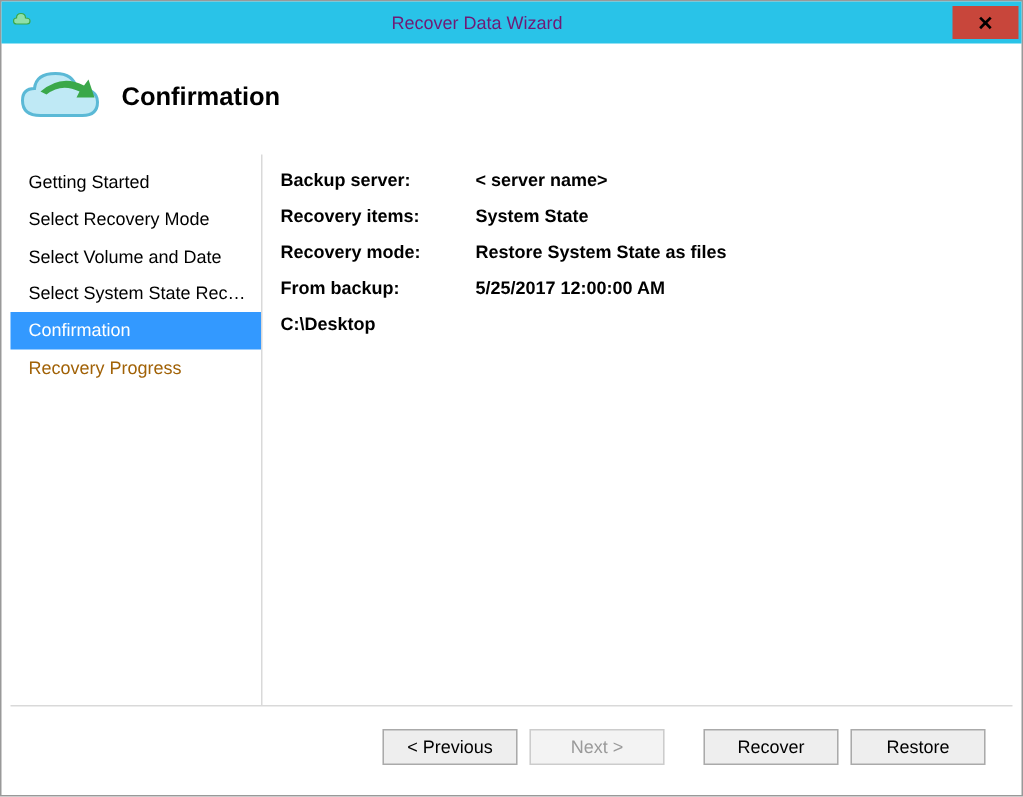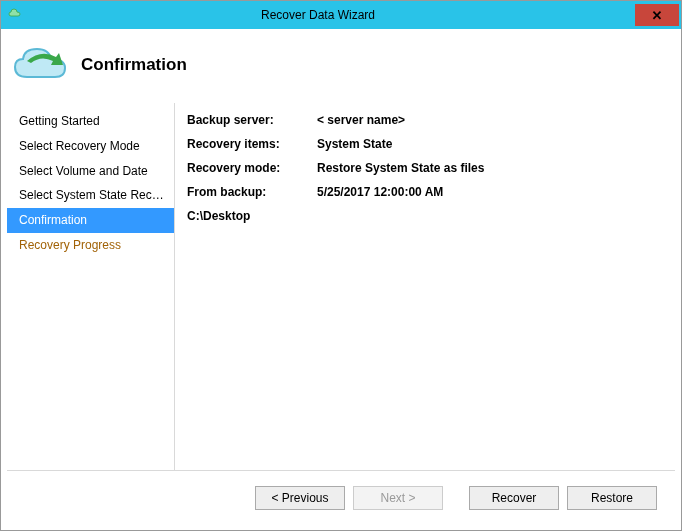--- a/index.html
+++ b/index.html
@@ -1,19 +1,19 @@
 <!DOCTYPE html>
 <html><head>
 <meta charset="utf-8">
 <style>
   * { box-sizing: border-box; }
   html, body { margin: 0; padding: 0; font-family: "Segoe UI", Tahoma, sans-serif; }
   .outer { width: 682px; height: 531px; background: #fff; border: 1px solid #999; position: relative; }
   .titlebar { height: 28px; background: #29c3e8; display: flex; align-items: center; position: relative; }
-  .titlebar-title { flex: 1; text-align: center; font-size: 12px; color: #000000; }
+  .titlebar-title { flex: 1; text-align: center; font-size: 12px; color: #701a75; }
   .title-icon { position: absolute; left: 6px; top: 5px; width: 16px; height: 16px; }
   .close-btn { width: 44px; height: 22px; background: #c8463b; display: flex; align-items: center; justify-content: center; margin-right: 2px; margin-top: 0; }
   .close-btn span { color: #000; font-size: 13px; font-weight: bold; line-height: 1; }
   
   .body { height: calc(100% - 28px); display: flex; flex-direction: column; padding: 6px; }
   .inner { flex: 1; display: flex; flex-direction: column; background: #fff; }
   
   .header { display: flex; align-items: center; padding: 10px 10px 18px 4px; }
   .cloud-icon { width: 62px; height: 40px; margin-right: 8px; }
   .header-title { font-size: 17px; font-weight: 600; color: #000; }

